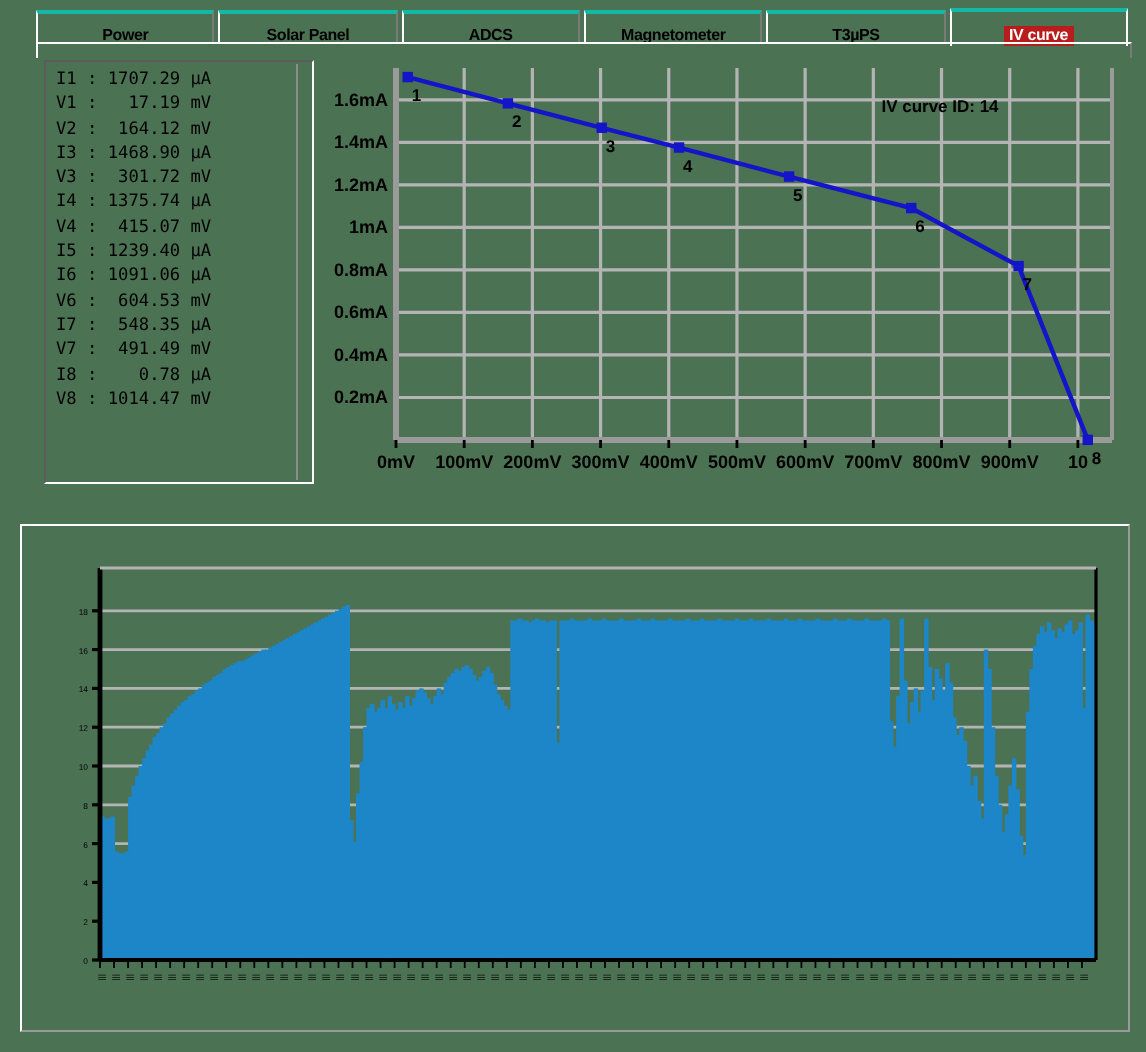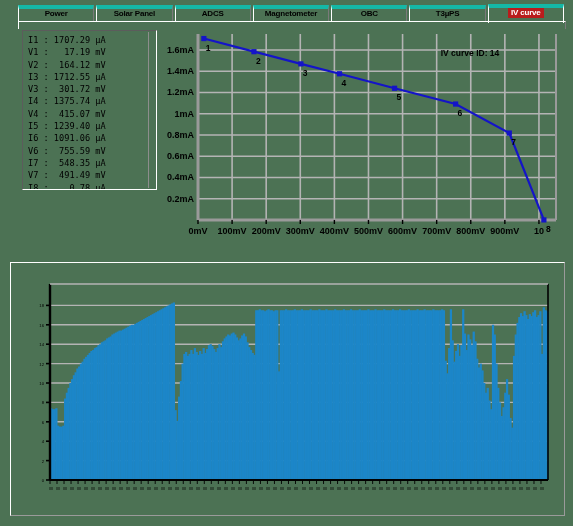--- a/index.html
+++ b/index.html
@@ -22,26 +22,26 @@
     left: 18px; top: 4px;
     width: 548px; height: 18px;
     display: flex;
     align-items: flex-end;
   }
   .tab {
     flex: 1 1 0;
     height: 17px;
     margin-right: 2px;
     background: #4c7254;
-    border-top: 4px solid #14b8a6;
+    border-top: 2px solid #14b8a6;
     border-left: 1px solid #ffffff;
     border-right: 1px solid #7a7a7a;
     border-bottom: none;
     display: flex;
-    align-items: flex-start;
+    align-items: flex-end;
     justify-content: center;
     font-size: 8px;
     color: #000000;
     font-weight: bold;
     letter-spacing: -0.2px;
     cursor: default;
     white-space: nowrap;
   }
   .tab.selected {
     height: 19px;
@@ -62,21 +62,21 @@
     width: 548px; height: 8px;
     border-top: 1px solid #ffffff;
     border-left: 1px solid #ffffff;
     border-right: 1px solid #7a7a7a;
   }
 
   
   .ivpanel {
     position: absolute;
     left: 22px; top: 30px;
-    width: 135px; height: 160px;
+    width: 135px; height: 212px;
     background: #4c7254;
     border: 1px solid #8d8d8d;
     border-top-color:#5c5c5c; border-left-color:#5c5c5c;
     border-right-color:#ffffff; border-bottom-color:#ffffff;
     padding: 3px 0 16px 5px;
     overflow: hidden;
   }
   .ivline {
     font-family: "DejaVu Sans Mono", "Liberation Mono", monospace;
     font-size: 8.6px;
@@ -145,46 +145,44 @@
     <div class="tab">
         <span class="tablabel">Solar Panel</span>
       </div>
     <div class="tab">
         <span class="tablabel">ADCS</span>
       </div>
     <div class="tab">
         <span class="tablabel">Magnetometer</span>
       </div>
     <div class="tab">
-        <span class="tablabel">OBC</span>
-      </div>
-    <div class="tab">
         <span class="tablabel">T3µPS</span>
       </div>
     <div class="tab selected">
         <span class="tablabel">IV curve</span>
       </div>
   </div>
   <div class="clientframe"></div>
 
   <div class="ivpanel">
     <div id="ivlines">
         <div class="ivline">I1 : 1707.29 µA</div>
         <div class="ivline">V1 :   17.19 mV</div>
         <div class="ivline">V2 :  164.12 mV</div>
-        <div class="ivline">I3 : 1712.55 µA</div>
+        <div class="ivline">I3 : 1468.90 µA</div>
         <div class="ivline">V3 :  301.72 mV</div>
         <div class="ivline">I4 : 1375.74 µA</div>
         <div class="ivline">V4 :  415.07 mV</div>
         <div class="ivline">I5 : 1239.40 µA</div>
         <div class="ivline">I6 : 1091.06 µA</div>
-        <div class="ivline">V6 :  755.59 mV</div>
+        <div class="ivline">V6 :  604.53 mV</div>
         <div class="ivline">I7 :  548.35 µA</div>
         <div class="ivline">V7 :  491.49 mV</div>
         <div class="ivline">I8 :    0.78 µA</div>
+        <div class="ivline">V8 : 1014.47 mV</div>
       </div>
     <div class="ivscroll"></div>
   </div>
 
   <div class="ivplot">
     <svg id="ivsvg" width="406" height="220" viewBox="0 0 406 220">
         <rect x="38" y="6" width="358" height="186" fill="#4c7254"></rect>
         <line x1="38" y1="170.74285714285713" x2="396" y2="170.74285714285713" stroke="#b4b4b4" stroke-width="1.6"></line>
         <line x1="38" y1="149.4857142857143" x2="396" y2="149.4857142857143" stroke="#b4b4b4" stroke-width="1.6"></line>
         <line x1="38" y1="128.22857142857143" x2="396" y2="128.22857142857143" stroke="#b4b4b4" stroke-width="1.6"></line>

